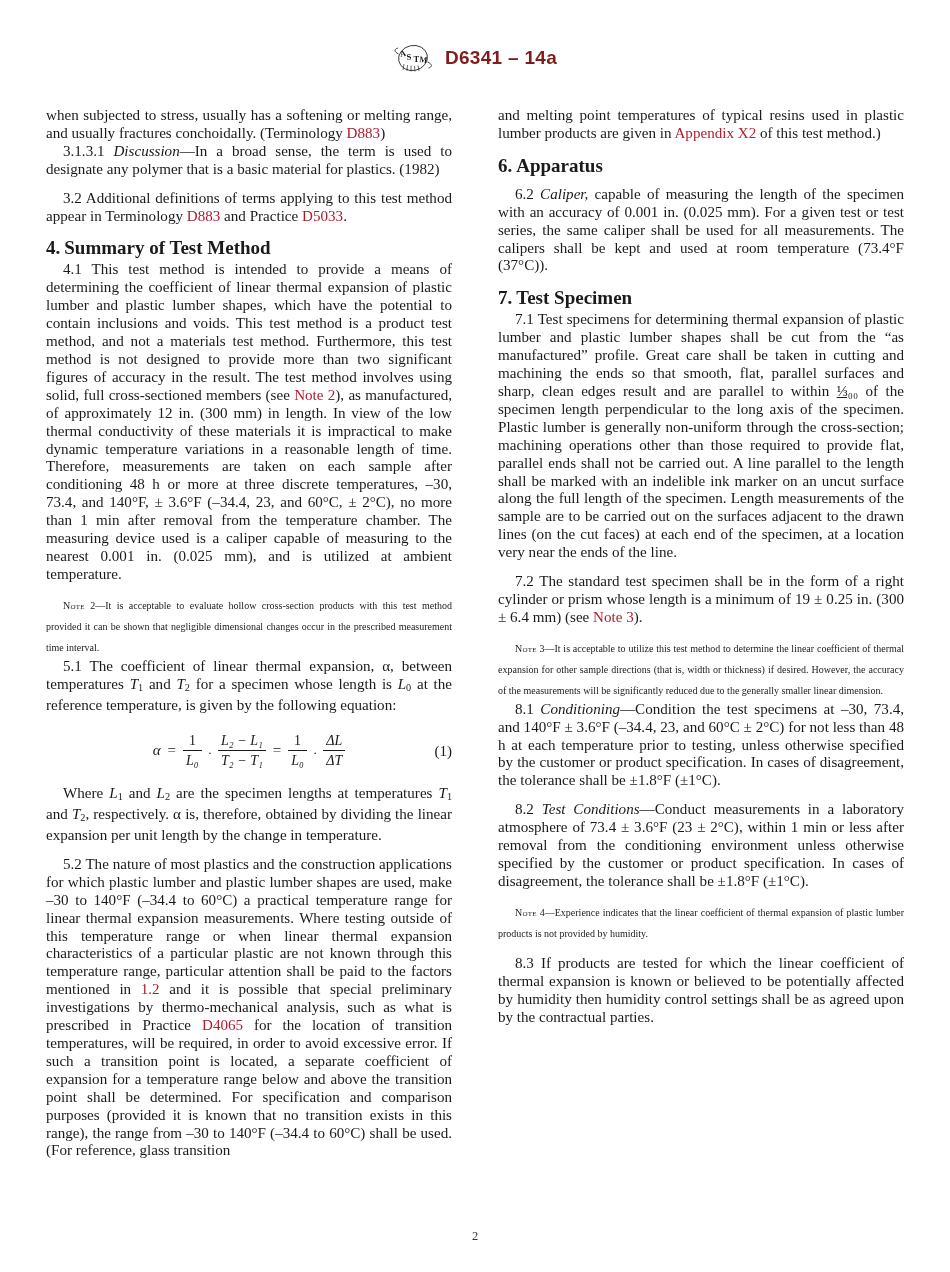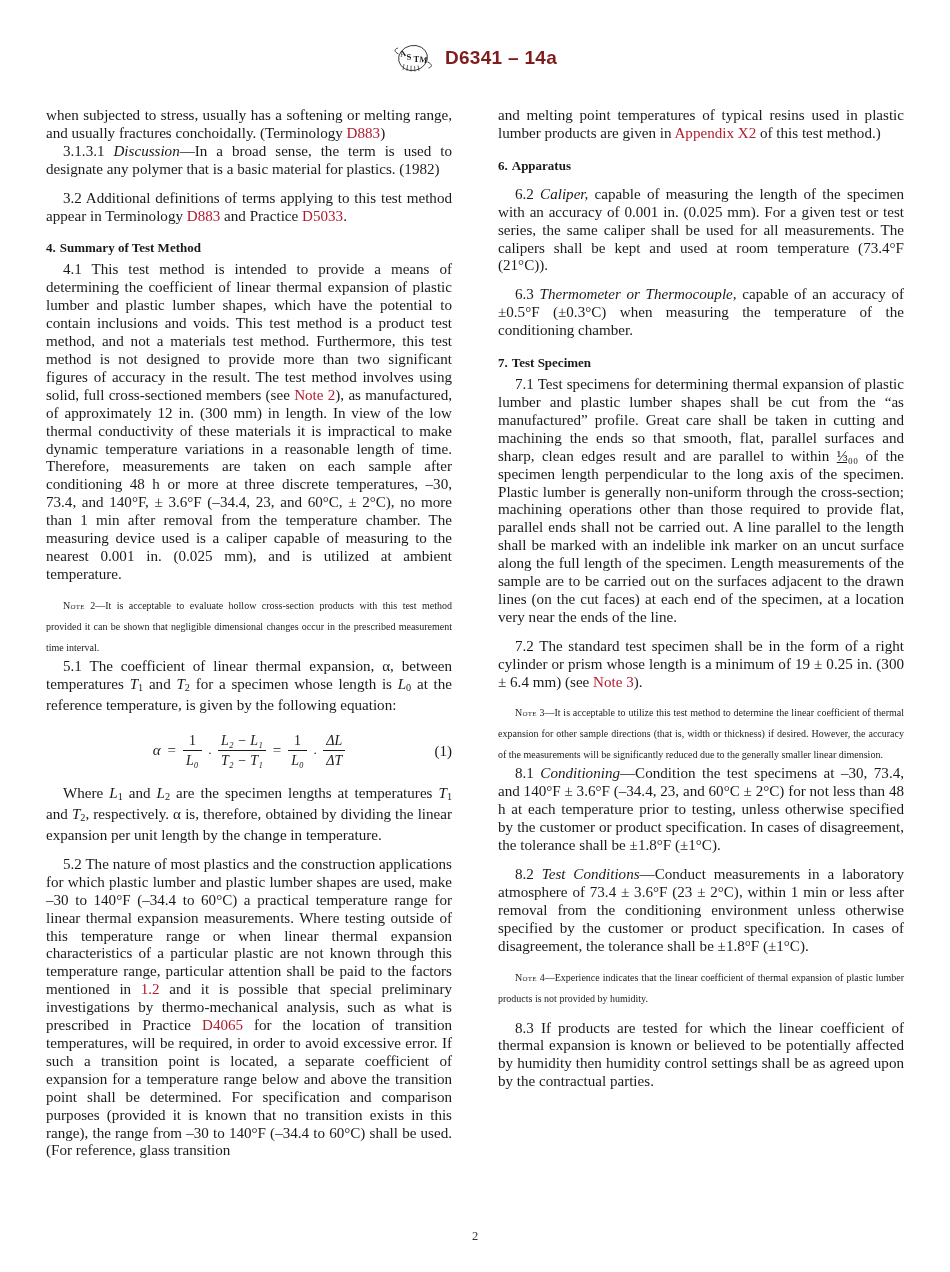--- a/index.html
+++ b/index.html
@@ -75,21 +75,21 @@
     text-indent: 17px;
   }
   .body-p.noindent {
     text-indent: 0;
   }
   .gap-before {
     margin-top: 11px;
   }
   h2.section {
     margin: 14px 0 4px 0;
-    font-size: 13px;
+    font-size: 19px;
     font-weight: bold;
     line-height: 18px;
     text-align: left;
   }
   h2.section .num {
     margin-right: 4px;
   }
   .note {
     font-size: 10px;
     line-height: 21px;
@@ -270,23 +270,22 @@
 
     </div>
 
     <div class="col">
 
       <p class="body-p noindent"><span>and melting point temperatures of typical resins used in plastic lumber products are given in </span><span class="ref">Appendix X2</span><span> of this test method.)</span></p>
 
       <h2 class="section"><span class="num">6.</span><span>Apparatus</span></h2>
 
 
-      <p class="body-p gap-before"><span>6.2 </span><span class="ital">Caliper,</span><span> capable of measuring the length of the specimen with an accuracy of 0.001 in. (0.025 mm). For a given test or test series, the same caliper shall be used for all measurements. The calipers shall be kept and used at room temperature (73.4°F (21°C)).</span></p>
-
-      <p class="body-p gap-before"><span>6.3 </span><span class="ital">Thermometer or Thermocouple,</span><span> capable of an accuracy of ±0.5°F (±0.3°C) when measuring the temperature of the conditioning chamber.</span></p>
+      <p class="body-p gap-before"><span>6.2 </span><span class="ital">Caliper,</span><span> capable of measuring the length of the specimen with an accuracy of 0.001 in. (0.025 mm). For a given test or test series, the same caliper shall be used for all measurements. The calipers shall be kept and used at room temperature (73.4°F (37°C)).</span></p>
+
 
       <h2 class="section"><span class="num">7.</span><span>Test Specimen</span></h2>
 
       <p class="body-p"><span>7.1 Test specimens for determining thermal expansion of plastic lumber and plastic lumber shapes shall be cut from the “as manufactured” profile. Great care shall be taken in cutting and machining the ends so that smooth, flat, parallel surfaces and sharp, clean edges result and are parallel to within </span><span class="frac">⅓₀₀</span><span> of the specimen length perpendicular to the long axis of the specimen. Plastic lumber is generally non-uniform through the cross-section; machining operations other than those required to provide flat, parallel ends shall not be carried out. A line parallel to the length shall be marked with an indelible ink marker on an uncut surface along the full length of the specimen. Length measurements of the sample are to be carried out on the surfaces adjacent to the drawn lines (on the cut faces) at each end of the specimen, at a location very near the ends of the line.</span></p>
 
       <p class="body-p gap-before"><span>7.2 The standard test specimen shall be in the form of a right cylinder or prism whose length is a minimum of 19 ± 0.25 in. (300 ± 6.4 mm) (see </span><span class="ref">Note 3</span><span>).</span></p>
 
       <p class="note"><span class="note-label">Note</span> <span>3</span><span>—It is acceptable to utilize this test method to determine the linear coefficient of thermal expansion for other sample directions (that is, width or thickness) if desired. However, the accuracy of the measurements will be significantly reduced due to the generally smaller linear dimension.</span></p>
 
 

